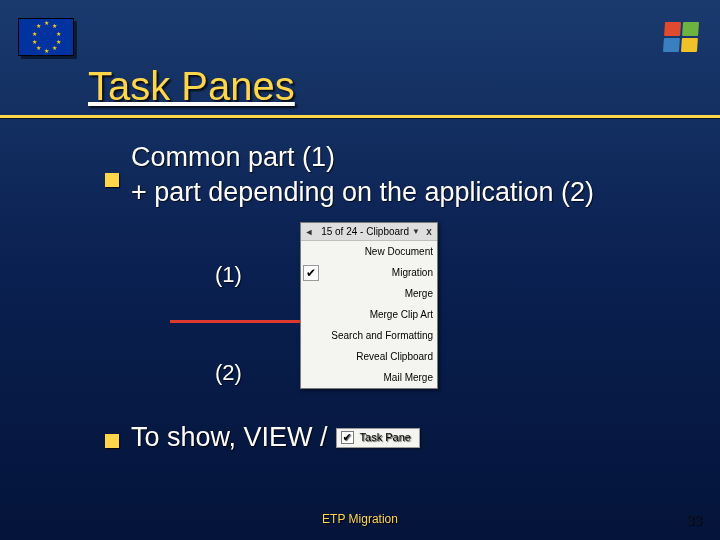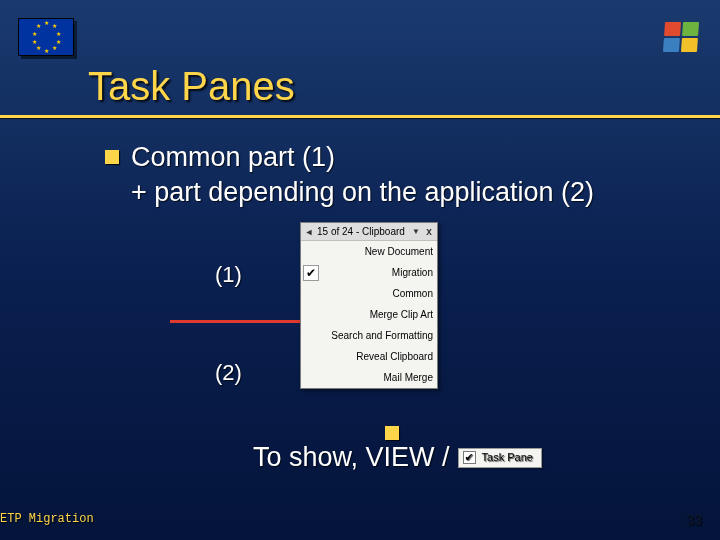--- a/index.html
+++ b/index.html
@@ -24,78 +24,78 @@
     position: absolute; top: 22px; right: 22px; width: 34px; height: 30px;
     display: grid; grid-template-columns: 1fr 1fr; grid-template-rows: 1fr 1fr; gap: 2px;
     transform: skewX(-4deg);
   }
   .win-logo div { border-radius: 1px; }
   .wl-r { background: #e04b2f; }
   .wl-g { background: #6db33f; }
   .wl-b { background: #3a7fbf; }
   .wl-y { background: #f2c028; }
 
-  .title-wrap { position: absolute; top: 64px; left: 88px; right: 24px; }
+  .title-wrap { position: absolute; top: 64px; left: 88px; right: 24px; text-decoration: underline; }
   .title {
     font-size: 40px; color: #ffd54a; font-weight: 400;
     text-shadow: 2px 2px 2px rgba(0,0,0,.8);
     padding-bottom: 6px;
   }
   .title-underline {
     position: absolute; left: -88px; right: -24px; bottom: -4px;
     height: 0; border-top: 3px solid #ffd54a; border-bottom: 1px solid rgba(0,0,0,.6);
   }
 
   .body-area { position: absolute; top: 140px; left: 105px; right: 30px; }
-  .bul-row { display: flex; align-items: flex-start; margin-bottom: 6px; }
+  .bul-row { display: flex; align-items: center; margin-bottom: 6px; }
   .bullet { width: 14px; height: 14px; background: #ffd54a; margin-top: 10px; margin-right: 12px; flex: 0 0 14px;
             box-shadow: 1px 1px 1px rgba(0,0,0,.7); }
   .bul-text { font-size: 27px; line-height: 1.3; text-shadow: 1px 1px 1px rgba(0,0,0,.7); }
 
   .mid { position: absolute; top: 222px; left: 0; width: 720px; }
   .label1 { position: absolute; top: 40px; left: 215px; font-size: 22px; color:#fff; text-shadow: 1px 1px 1px rgba(0,0,0,.7);}
   .label2 { position: absolute; top: 138px; left: 215px; font-size: 22px; color:#fff; text-shadow: 1px 1px 1px rgba(0,0,0,.7);}
   .divline { position: absolute; top: 98px; left: 170px; width: 250px; height: 3px; background: #e03a2f; }
 
   .menu-panel {
     position: absolute; top: 0px; left: 300px; width: 138px;
     background: #f4f4f0; color: #000; font-family: Tahoma, sans-serif; font-size: 10px;
     border: 1px solid #7a7a7a; box-shadow: 2px 2px 4px rgba(0,0,0,.5);
   }
   .menu-hdr {
     display: flex; align-items: center; height: 18px; background: #dedede;
     border-bottom: 1px solid #bfbfbf; padding: 0 2px; gap: 2px;
   }
   .hdr-arrow { width: 12px; height: 12px; display:flex; align-items:center; justify-content:center; font-size:9px; color:#333;}
-  .hdr-title { flex: 1; font-size: 10px; white-space: nowrap; overflow:hidden; }
+  .hdr-title { flex: 1; font-size: 10px; white-space: nowrap; overflow:hidden;text-align:right; }
   .hdr-drop { width: 10px; font-size: 8px; color:#333; text-align:center; }
   .hdr-x { width: 12px; font-size: 10px; color:#333; text-align:center; font-weight:bold;}
   .menu-item {
     display: flex; align-items: center; height: 21px; padding: 0 4px 0 2px; gap: 6px; text-align: right;
   }
   .menu-item + .menu-item { }
   .mi-icon { width: 16px; height: 16px; display:flex; align-items:center; justify-content:center; font-size:12px;
              border:1px solid transparent; }
   .mi-icon.boxed { border-color:#9a9a9a; background:#fff; }
   .mi-label { flex:1; white-space: nowrap; font-size:10px; }
 
-  .row2 { position: absolute; top: 420px; left: 105px; right: 30px; display:flex; align-items:center;flex-direction:column; }
+  .row2 { position: absolute; top: 420px; left: 105px; right: 30px; display:flex; align-items:center; }
   .row2 .bullet { margin-top: 6px; }
   .row2 .bul-text { display:flex; align-items:center; gap: 8px; }
   .chk-widget {
     display:inline-flex; align-items:center; background:#f4f4f0; color:#000;
     border:1px solid #9a9a9a; height:20px; padding: 0 8px 0 4px; font-family: Tahoma,sans-serif; font-size:11px;
     box-shadow: 1px 1px 2px rgba(0,0,0,.4);
   }
   .chk-box { width:13px; height:13px; border:1px solid #7a7a7a; background:#fff; margin-right:6px;
              display:flex; align-items:center; justify-content:center; font-size:11px; line-height:1;}
 
   .footer-title {
-    position:absolute; left:0; right:0; bottom: 14px; 
-    font-size: 12px; color: #ffd54a; text-shadow: 1px 1px 1px rgba(0,0,0,.8); font-family: Liberation Mono, monospace;
+    position:absolute; left:0; right:0; bottom: 14px; text-align:center;
+    font-size: 12px; color: #ffd54a; text-shadow: 1px 1px 1px rgba(0,0,0,.8);
   }
   .page-num {
     position:absolute; right: 18px; bottom: 12px; font-size: 14px; color: #0f172a;
     text-shadow: 1px 1px 1px rgba(0,0,0,.8);
   }
 </style>
 </head>
 <body>
 
 <div class="eu-flag">
@@ -151,21 +151,21 @@
         <div class="menu-item">
           <span class="mi-icon"></span>
           <span class="mi-label">New Document</span>
         </div>
         <div class="menu-item">
           <span class="mi-icon boxed">✔</span>
           <span class="mi-label">Migration</span>
         </div>
         <div class="menu-item">
           <span class="mi-icon"></span>
-          <span class="mi-label">Common</span>
+          <span class="mi-label">Merge</span>
         </div>
         <div class="menu-item">
           <span class="mi-icon"></span>
           <span class="mi-label">Merge Clip Art</span>
         </div>
         <div class="menu-item">
           <span class="mi-icon"></span>
           <span class="mi-label">Search and Formatting</span>
         </div>
         <div class="menu-item">

